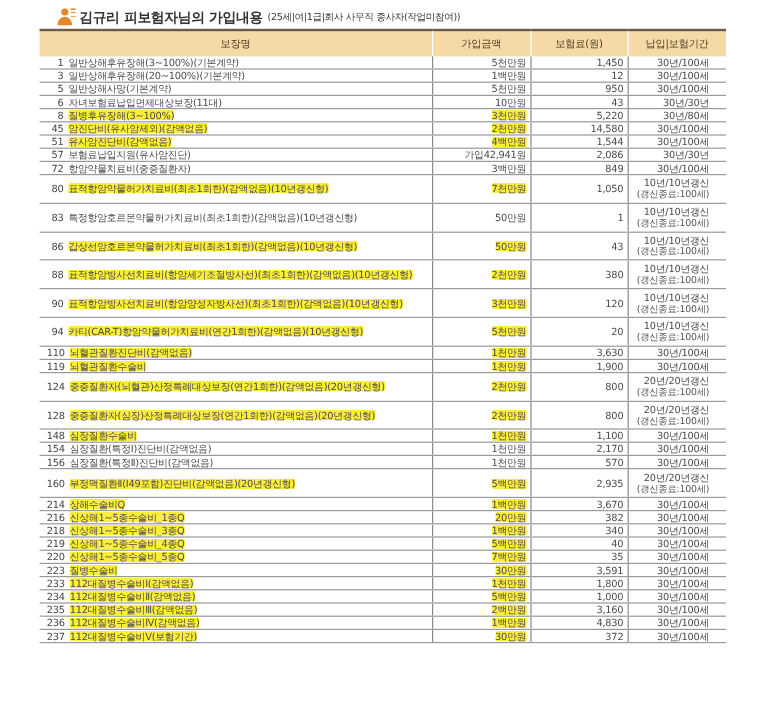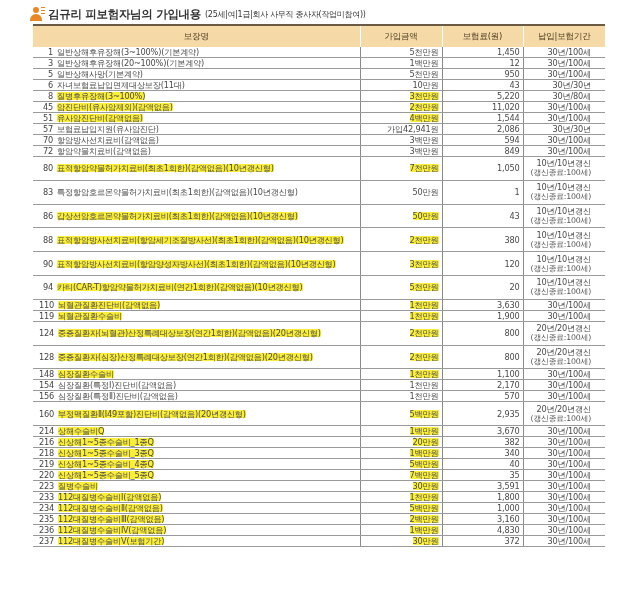--- a/index.html
+++ b/index.html
@@ -4,21 +4,21 @@
   <style>
     html, body { margin: 0; padding: 0; }
     body {
       width: 644px; height: 590px; overflow: hidden;
       background: #ffffff;
       font-family: "DejaVu Sans", "Liberation Sans", sans-serif;
       color: #4a4a4a;
       position: relative;
     }
     .title-bar {
-      position: absolute; left: 30px; top: 6px; height: 16px;
+      position: absolute; left: 48px; top: 6px; height: 16px;
       display: flex; align-items: center; gap: 4px; white-space: nowrap;
     }
     .person-icon { width: 14px; height: 14px; position: relative; }
     .person-icon .head { position: absolute; left: 3px; top: 0; width: 6px; height: 6px; border-radius: 50%; background: #e8862a; }
     .person-icon .body { position: absolute; left: 0; top: 7px; width: 12px; height: 7px; border-radius: 6px 6px 0 0; background: #e8862a; }
     .person-icon .lines { position: absolute; left: 11px; top: 0; width: 4px; height: 7px;
       background: repeating-linear-gradient(#e8862a 0 1px, transparent 1px 3px); }
     .title-main { font-size: 11.5px; color: #333; font-weight: bold; letter-spacing: -0.3px; }
     .title-sub { font-size: 8px; color: #333; letter-spacing: -0.3px; }
 
@@ -113,43 +113,37 @@
       </tr>
       <tr class="r1">
         <td><span class="code">8</span><span class="hl">질병후유장해(3~100%)</span></td>
         <td class="num"><span class="hl">3천만원</span></td>
         <td class="num">5,220</td>
         <td class="per"><span>30년/80세</span></td>
       </tr>
       <tr class="r1">
         <td><span class="code">45</span><span class="hl">암진단비(유사암제외)(감액없음)</span></td>
         <td class="num"><span class="hl">2천만원</span></td>
-        <td class="num">11,020</td>
+        <td class="num">14,580</td>
         <td class="per"><span>30년/100세</span></td>
       </tr>
       <tr class="r1">
         <td><span class="code">51</span><span class="hl">유사암진단비(감액없음)</span></td>
         <td class="num"><span class="hl">4백만원</span></td>
         <td class="num">1,544</td>
         <td class="per"><span>30년/100세</span></td>
       </tr>
       <tr class="r1">
         <td><span class="code">57</span><span class="">보험료납입지원(유사암진단)</span></td>
         <td class="num"><span class="">가입42,941원</span></td>
         <td class="num">2,086</td>
         <td class="per"><span>30년/30년</span></td>
       </tr>
       <tr class="r1">
-        <td><span class="code">70</span><span class="">항암방사선치료비(감액없음)</span></td>
-        <td class="num"><span class="">3백만원</span></td>
-        <td class="num">594</td>
-        <td class="per"><span>30년/100세</span></td>
-      </tr>
-      <tr class="r1">
-        <td><span class="code">72</span><span class="">항암약물치료비(감액없음)</span></td>
+        <td><span class="code">72</span><span class="">항암약물치료비(중증질환자)</span></td>
         <td class="num"><span class="">3백만원</span></td>
         <td class="num">849</td>
         <td class="per"><span>30년/100세</span></td>
       </tr>
       <tr class="r2">
         <td><span class="code">80</span><span class="hl">표적항암약물허가치료비(최초1회한)(감액없음)(10년갱신형)</span></td>
         <td class="num"><span class="hl">7천만원</span></td>
         <td class="num">1,050</td>
         <td class="per"><span>10년/10년갱신</span><span class="l2">(갱신종료:100세)</span></td>
       </tr>

